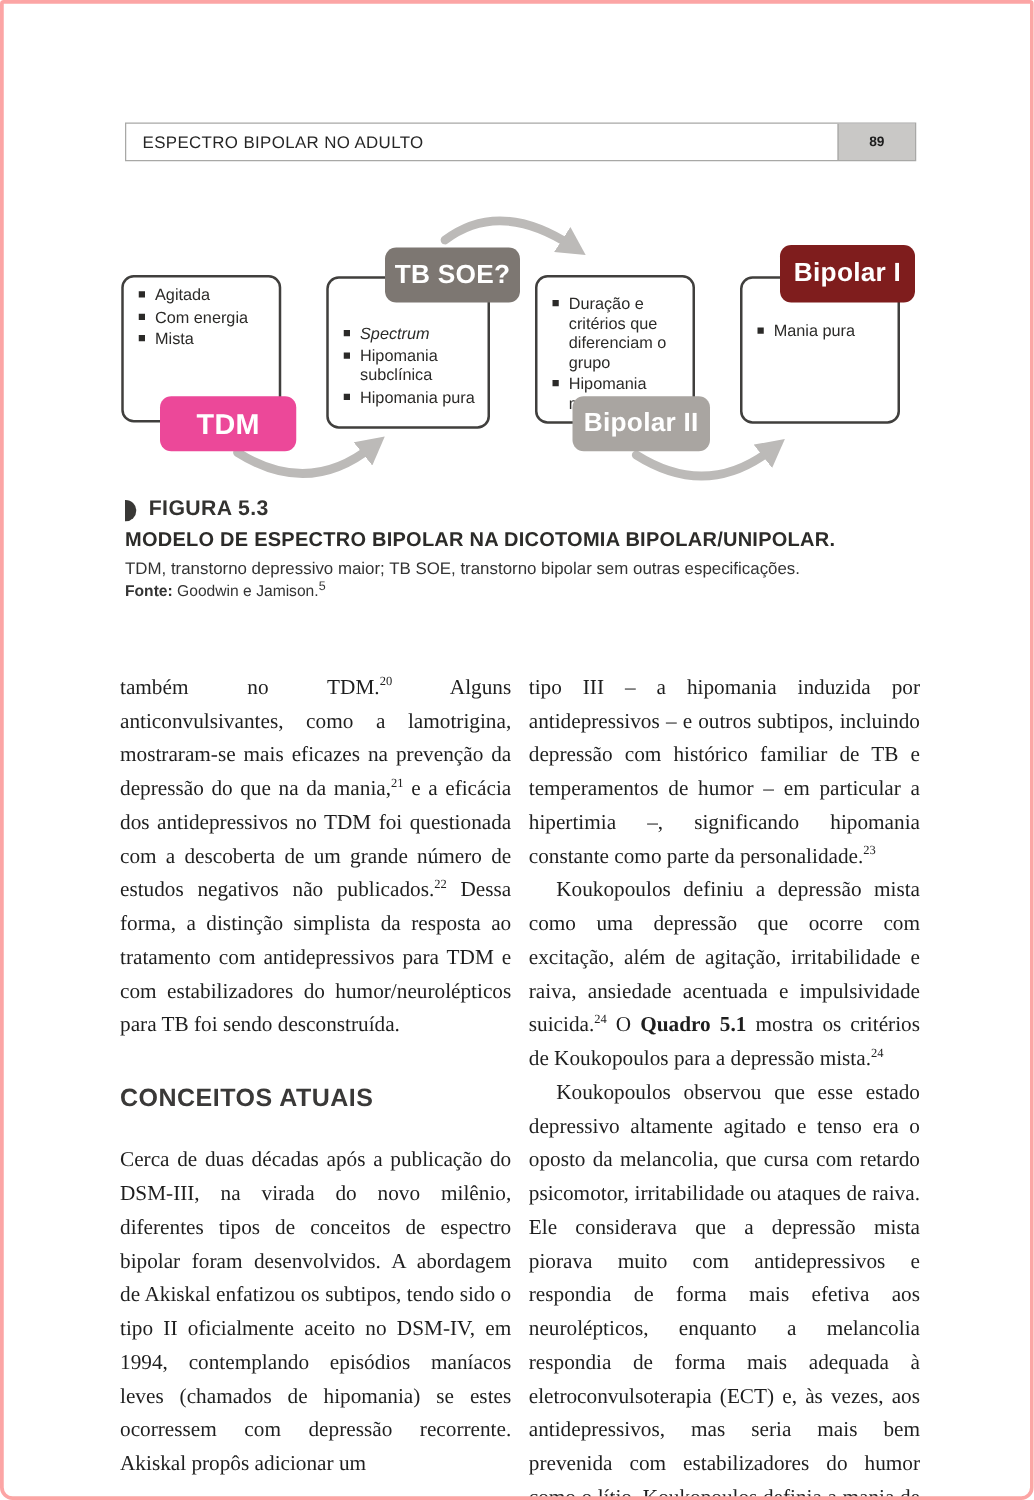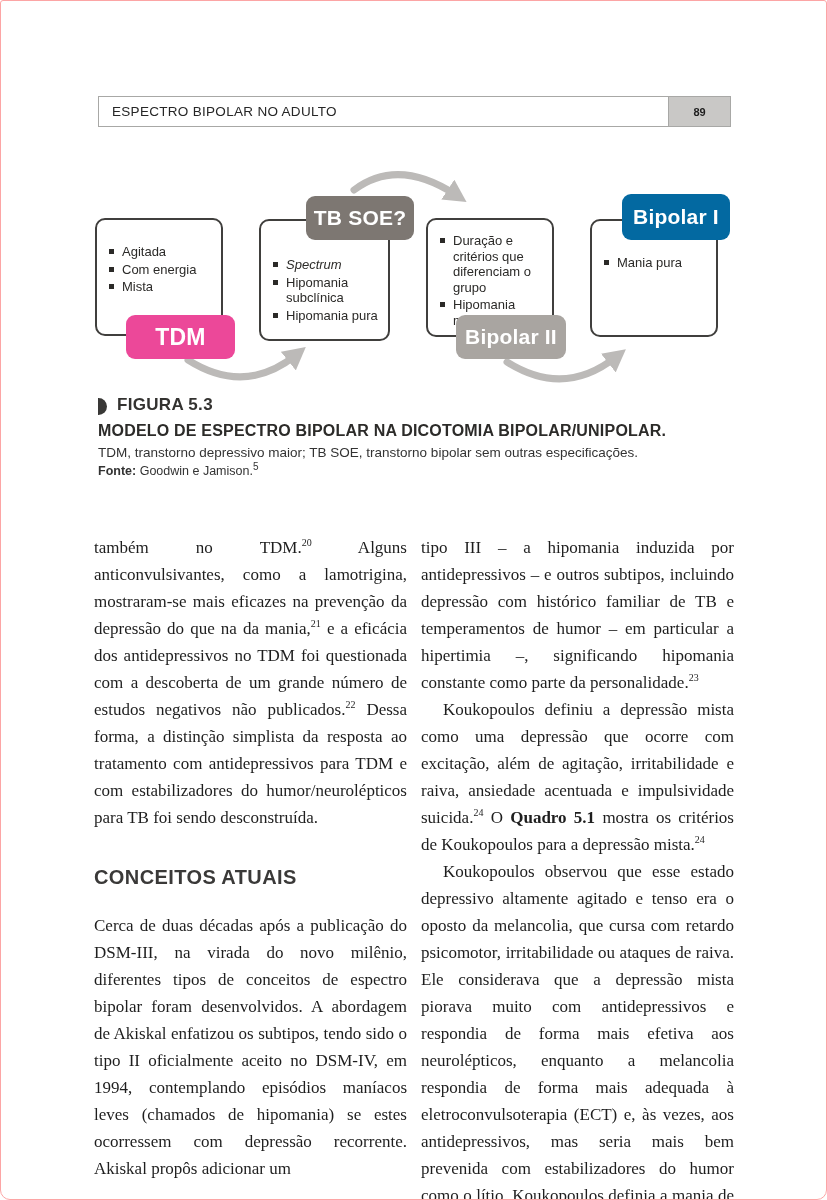--- a/index.html
+++ b/index.html
@@ -1,20 +1,20 @@
 <!DOCTYPE html>
 <html lang="pt" style="--arrow: #bcbab8;"><head>
 <meta charset="utf-8">
 <style>
   :root { --arrow: #bcbab8; }
   * { box-sizing: border-box; }
   html,body { margin:0; padding:0; background:#fff; }
   .page {
     position:relative; width:827px; height:1200px; background:#ffffff;
-    border:1px solid #fca5a5; border-radius:3px 3px 10px 10px;
+    border:3px solid #fca5a5; border-radius:3px 3px 10px 10px;
     font-family:"Liberation Sans","DejaVu Sans",sans-serif; color:#222; overflow:hidden;
   }
 
   
   .running-header {
     position:absolute; left:97px; top:95px; width:633px; height:31px;
     border:1px solid #a8a8a6; display:flex; align-items:stretch;
   }
   .running-header .title {
     flex:1; display:flex; align-items:center; padding-left:13px;
@@ -39,21 +39,21 @@
     color:#2b2a28; margin-bottom:2px;
   }
   .dbox li::before {
     content:""; position:absolute; left:0; top:5px; width:5px; height:5px; background:#2b2a28;
   }
   .dbox li.italic { font-style:italic; }
   .dtag {
     position:absolute; border-radius:9px; display:flex; align-items:center; justify-content:center;
     color:#fff; font-weight:bold; font-size:21px; letter-spacing:.2px;
   }
-  #box-tdm      { left:94px;  top:67px; width:128px; height:118px; padding-top:24px; }
+  #box-tdm      { left:94px;  top:67px; width:128px; height:118px; padding-top:6px; }
   #tag-tdm      { left:125px; top:164px; width:109px; height:44px; font-size:23px; }
   #box-tbsoe    { left:258px; top:68px; width:131px; height:122px; padding-top:36px; }
   #tag-tbsoe    { left:291px; top:45px; width:108px; height:44px;margin-left:14px; }
   #box-bipolar2 { left:425px; top:67px; width:128px; height:119px; padding-top:13px; }
   #tag-bipolar2 { left:455px; top:164px; width:110px; height:44px; }
   #box-bipolar1 { left:589px; top:68px; width:128px; height:118px; padding-top:34px; }
   #tag-bipolar1 { left:621px; top:43px; width:108px; height:46px; }
 
   
   .fig-caption { position:absolute; left:97px; top:394px; width:640px; }
@@ -126,21 +126,21 @@
         <li>Hipomania mista</li>
       </ul>
     </div>
     <div class="dtag" id="tag-bipolar2" style="background: rgb(169, 165, 161);">Bipolar II</div>
 
     <div class="dbox" id="box-bipolar1">
       <ul>
         <li>Mania pura</li>
       </ul>
     </div>
-    <div class="dtag" id="tag-bipolar1" style="background: #0369a1;">Bipolar I</div>
+    <div class="dtag" id="tag-bipolar1" style="background: #7f1d1d;">Bipolar I</div>
   </div>
 
   <div class="fig-caption">
     <div class="fig-label-row">
       <span class="fig-marker"></span>
       <span class="fig-label">FIGURA 5.3</span>
     </div>
     <div class="fig-title">MODELO DE ESPECTRO BIPOLAR NA DICOTOMIA BIPOLAR/UNIPOLAR.</div>
     <div class="fig-legend">TDM, transtorno depressivo maior; TB SOE, transtorno bipolar sem outras especificações.</div>
     <div class="fig-source"><b>Fonte: </b><span>Goodwin e Jamison.</span><sup>5</sup></div>

